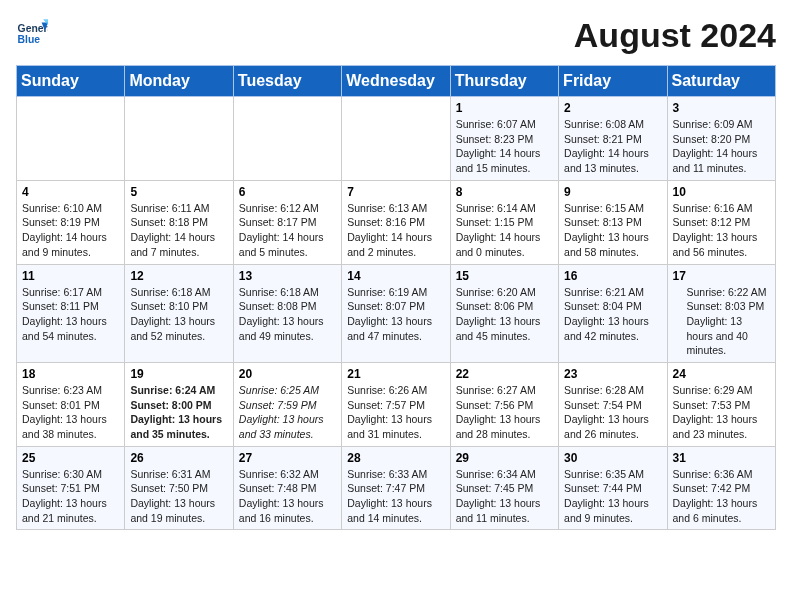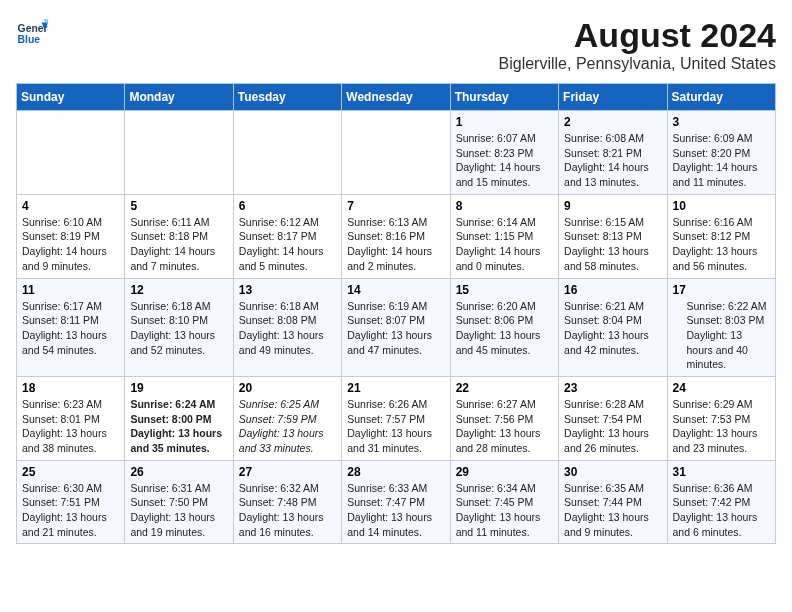--- a/index.html
+++ b/index.html
@@ -41,21 +41,21 @@
       width: 100%;
       border-collapse: collapse;
       font-size: 11px;
     }
     .calendar thead th {
       background-color: #1565c0;
       color: #fff;
       padding: 6px 4px;
       text-align: left;
       font-weight: bold;
-      font-size: 12px;
+      font-size: 16px;
       border: 1px solid #aac4e8;
     }
     .calendar tbody td {
       border: 1px solid #ccc;
       vertical-align: top;
       padding: 4px 5px;
       width: 108px;
       min-height: 80px;
       background: #fff;
     }
@@ -87,21 +87,20 @@
   <div class="logo">
     <svg class="logo-icon" viewBox="0 0 40 40">
       <text x="2" y="20" font-size="13" font-weight="bold" fill="#1a3a5c">General</text>
       <text x="2" y="34" font-size="13" font-weight="bold" fill="#1565c0">Blue</text>
       <polygon points="32,8 40,8 36,18" fill="#1565c0"></polygon>
       <polygon points="34,4 42,4 40,12" fill="#4fc3f7" opacity="0.8"></polygon>
     </svg>
   </div>
   <div class="title-block">
     <div class="main-title">August 2024</div>
-    <div class="subtitle">Biglerville, Pennsylvania, United States</div>
   </div>
 </div>
 
 <table class="calendar">
   <thead>
     <tr id="weekday-header-row">
         <th>Sunday</th>
         <th>Monday</th>
         <th>Tuesday</th>
         <th>Wednesday</th>

